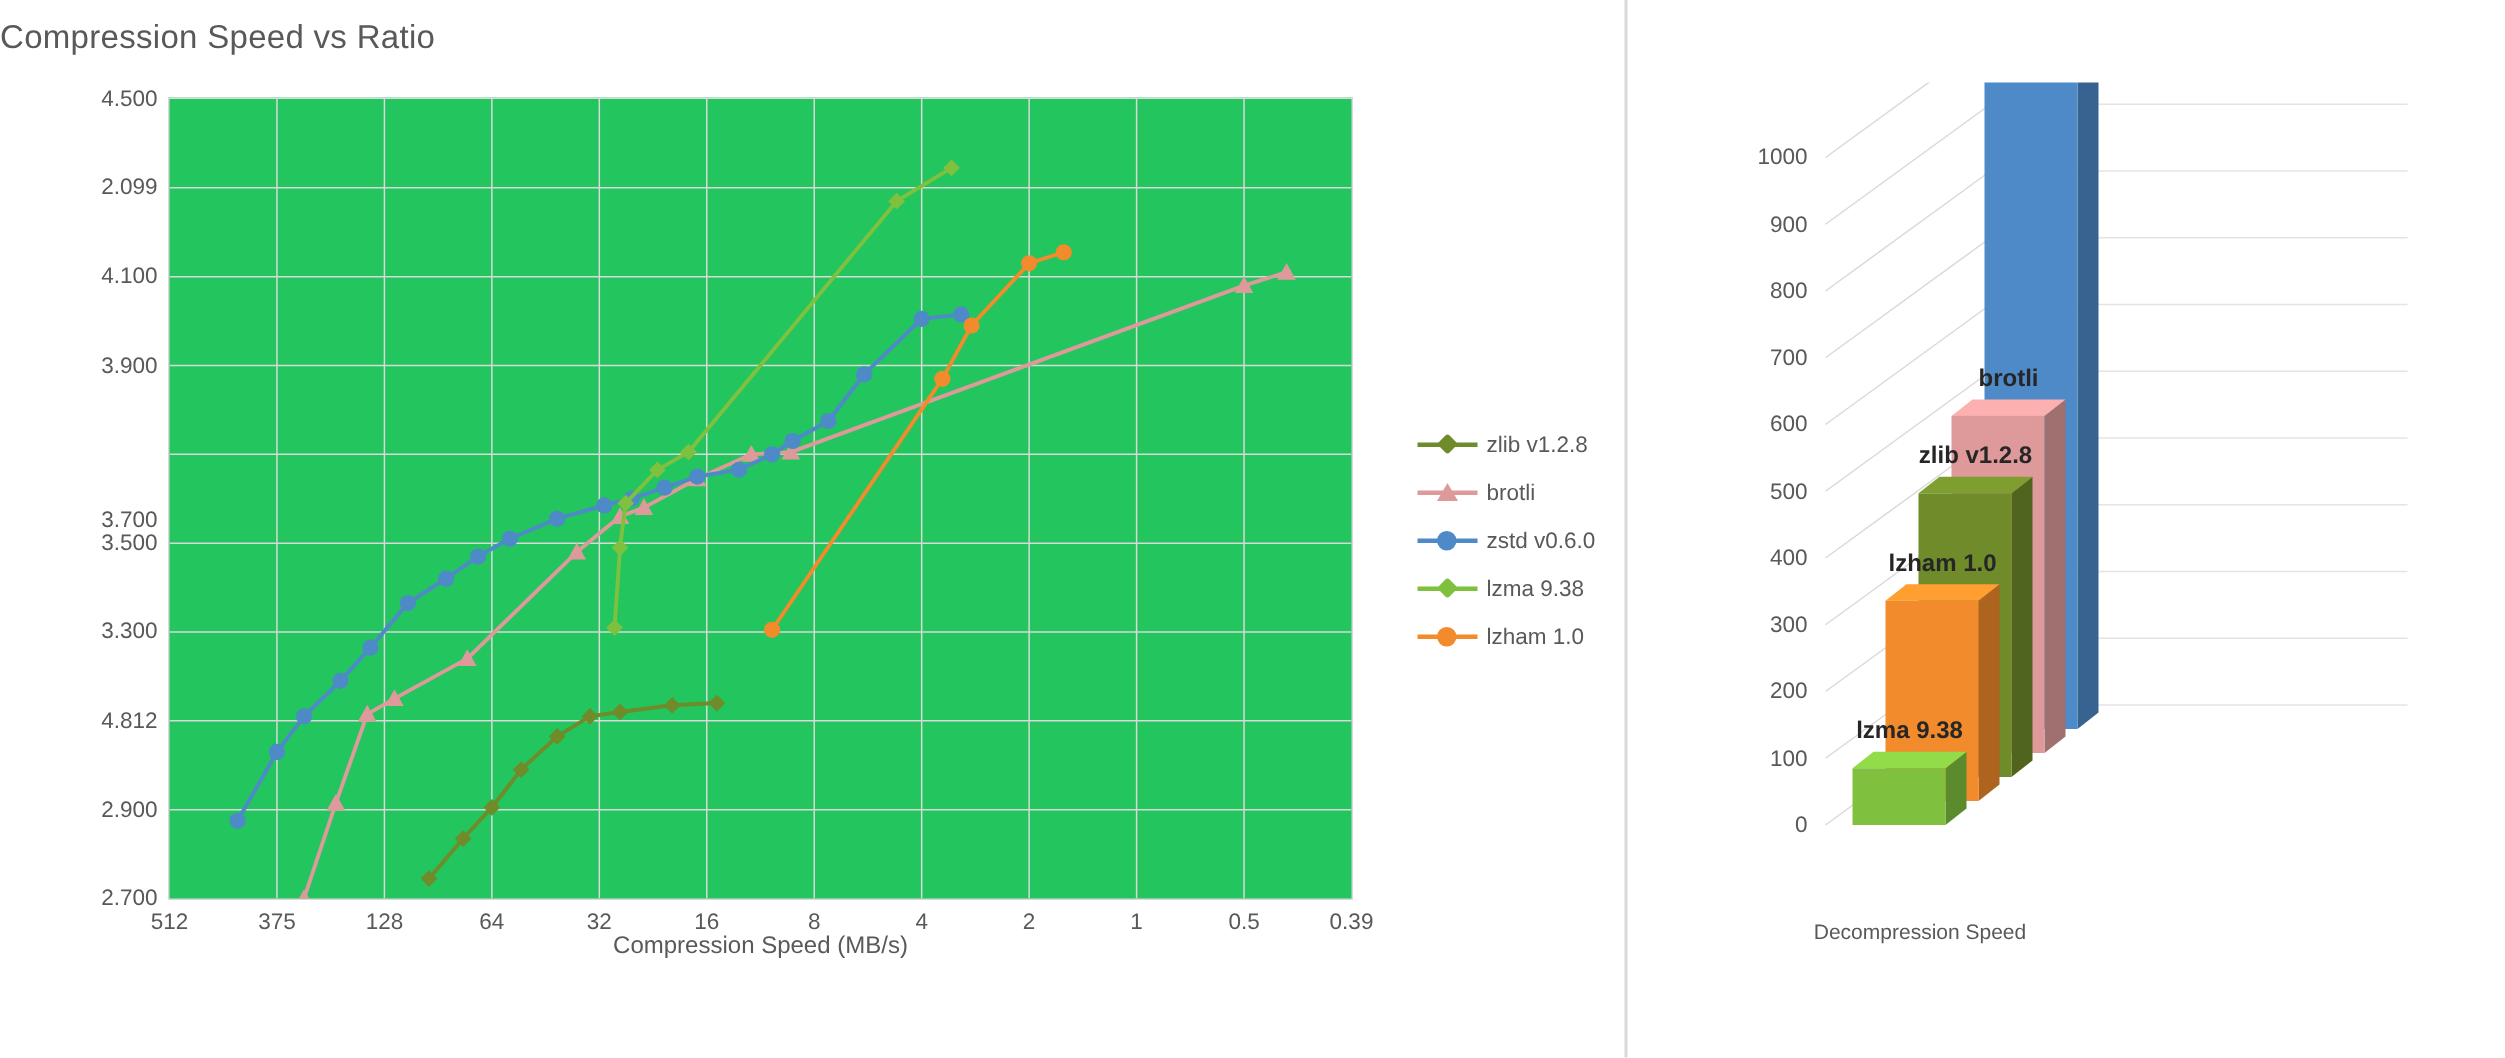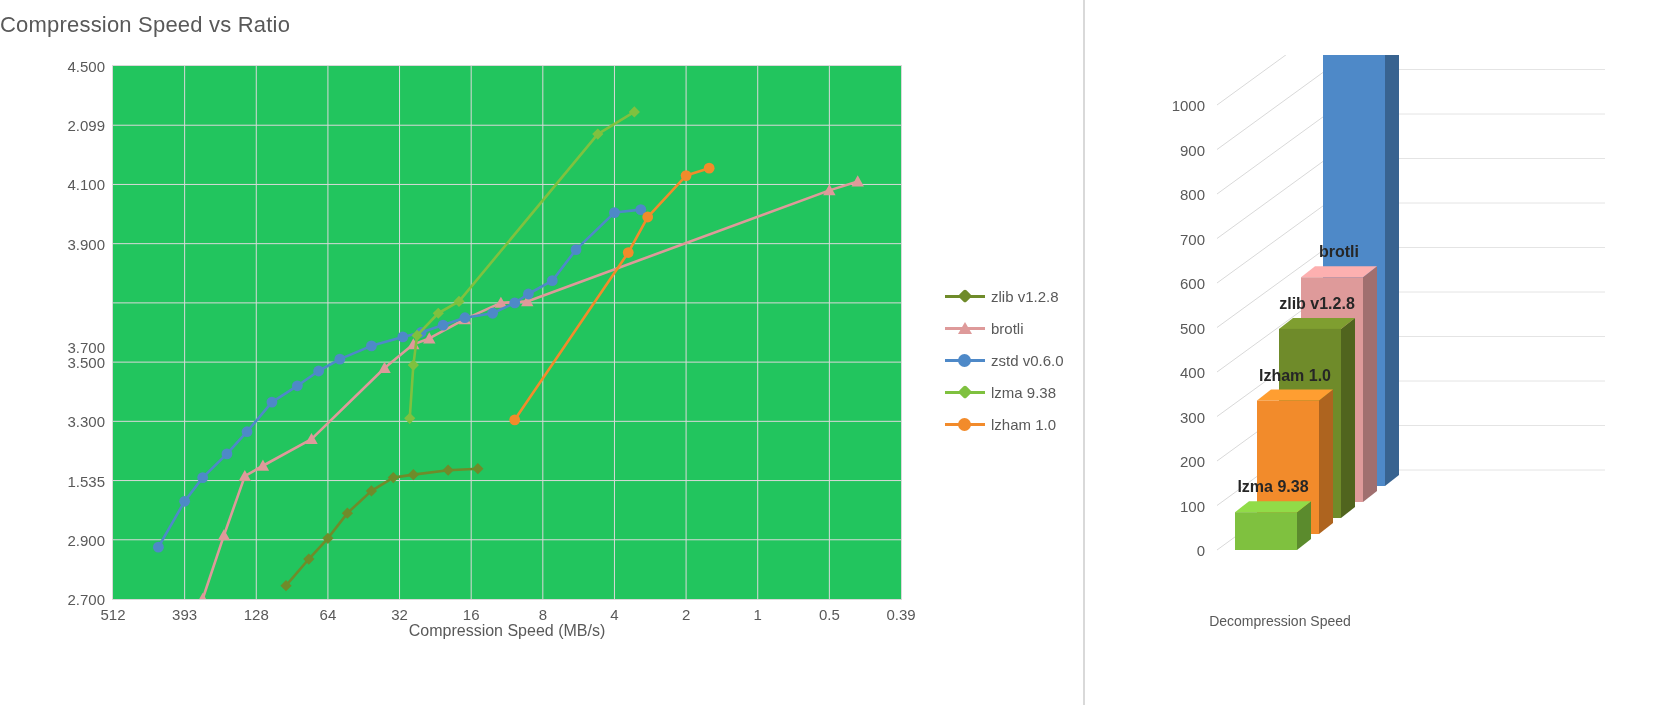--- a/index.html
+++ b/index.html
@@ -133,25 +133,25 @@
           <circle cx="573.0909090909091" cy="109.56111111111113" r="5.4" fill="#F28B2B"></circle>
           <circle cx="596.1526671610219" cy="102.15833333333325" r="5.4" fill="#F28B2B"></circle>
         </svg>
     <div class="ytick" style="top: 0px;">4.500</div>
         <div class="ytick" style="top: 59.2222px;">2.099</div>
         <div class="ytick" style="top: 118.444px;">4.100</div>
         <div class="ytick" style="top: 177.667px;">3.900</div>
         <div class="ytick" style="top: 236.889px; margin-top: 44px;">3.700</div>
         <div class="ytick" style="top: 296.111px;">3.500</div>
         <div class="ytick" style="top: 355.333px;">3.300</div>
-        <div class="ytick" style="top: 414.556px;">1.535</div>
+        <div class="ytick" style="top: 414.556px;">4.812</div>
         <div class="ytick" style="top: 473.778px;">2.900</div>
         <div class="ytick" style="top: 533px;">2.700</div>
         <div class="xtick" style="left: 0px;">512</div>
-        <div class="xtick" style="left: 71.6364px;">393</div>
+        <div class="xtick" style="left: 71.6364px;">375</div>
         <div class="xtick" style="left: 143.273px; text-align: center;">128</div>
         <div class="xtick" style="left: 214.909px;">64</div>
         <div class="xtick" style="left: 286.545px;">32</div>
         <div class="xtick" style="left: 358.182px;">16</div>
         <div class="xtick" style="left: 429.818px;">8</div>
         <div class="xtick" style="left: 501.455px;">4</div>
         <div class="xtick" style="left: 573.091px;">2</div>
         <div class="xtick" style="left: 644.727px;">1</div>
         <div class="xtick" style="left: 716.364px;">0.5</div>
         <div class="xtick" style="left: 788px;">0.39</div>

